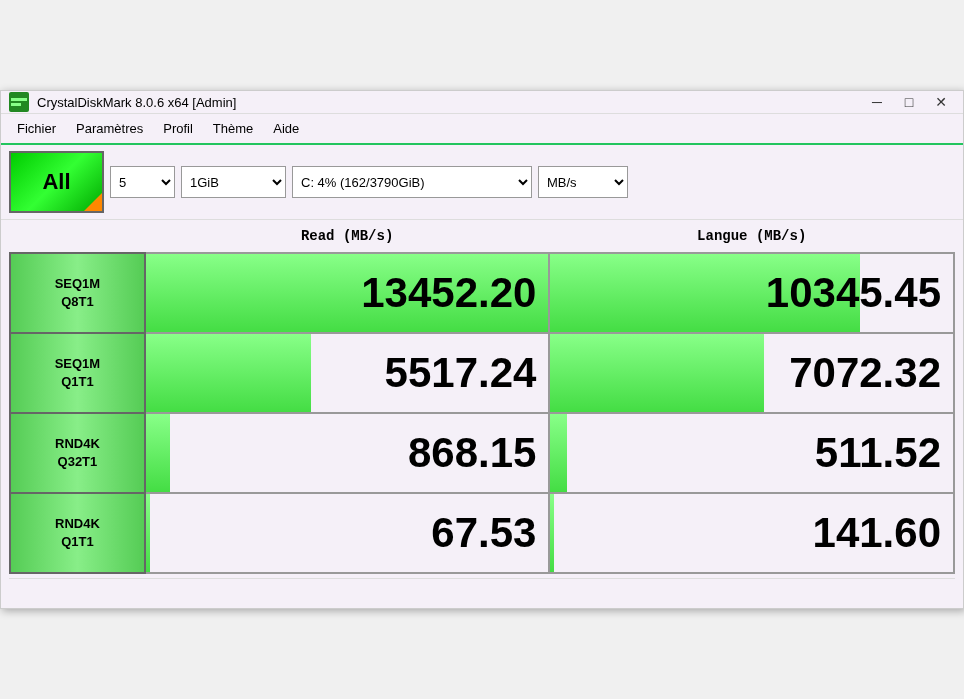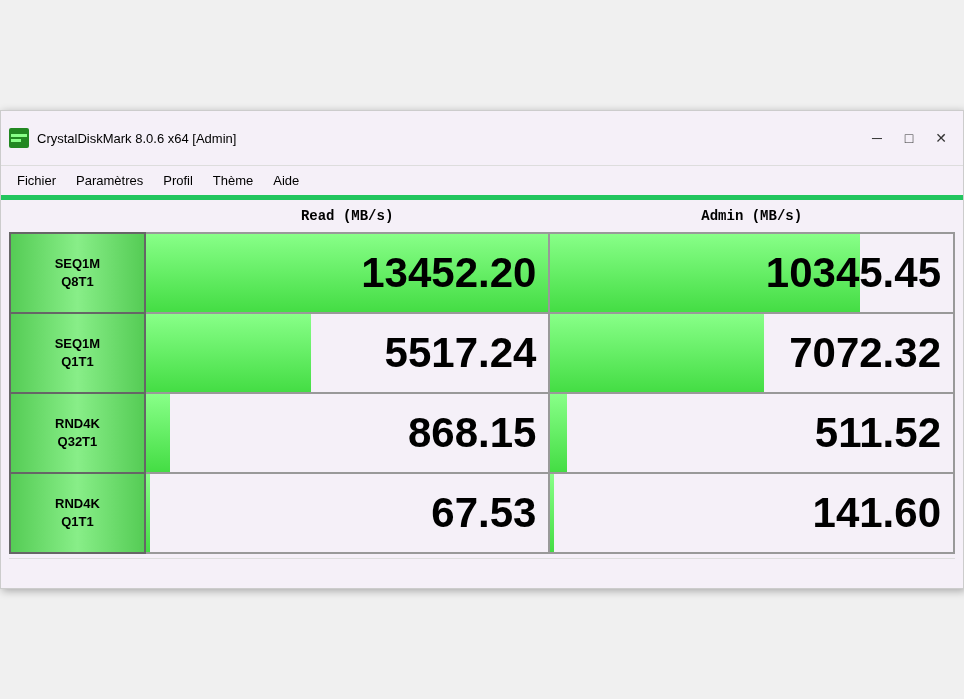--- a/index.html
+++ b/index.html
@@ -14,21 +14,21 @@
     .window {
       width: 964px;
       background: #f5f0f8;
       border: 1px solid #ccc;
       box-shadow: 2px 2px 8px rgba(0,0,0,0.3);
     }
     .title-bar {
       background: #f5f0f8;
       display: flex;
       align-items: center;
-      padding: 16px 8px;
+      padding: 0 8px;
       border-bottom: 1px solid #ddd;
       user-select: none;
     }
     .title-bar-icon {
       width: 20px;
       height: 20px;
       margin-right: 8px;
       flex-shrink: 0;
     }
     .title-bar-title {
@@ -48,21 +48,21 @@
       cursor: pointer;
       font-size: 14px;
       display: flex;
       align-items: center;
       justify-content: center;
       color: #333;
     }
     .menu-bar {
       display: flex;
       padding: 3px 6px;
-      border-bottom: 5px solid #22c55e;
+      border-bottom: 2px solid #22c55e;
       background: #f5f0f8;
     }
     .menu-item {
       padding: 4px 10px;
       font-size: 13px;
       cursor: pointer;
       color: #000;
     }
     .toolbar {
       display: flex;
@@ -199,28 +199,43 @@
   </div>
 
   <div class="menu-bar">
     <span class="menu-item">Fichier</span>
     <span class="menu-item">Paramètres</span>
     <span class="menu-item">Profil</span>
     <span class="menu-item">Thème</span>
     <span class="menu-item">Aide</span>
   </div>
 
+  <div class="toolbar">
+    <button class="all-button">All</button>
+    <select class="select-box select-count">
+      <option>5</option>
+    </select>
+    <select class="select-box select-size">
+      <option>1GiB</option>
+    </select>
+    <select class="select-box select-drive">
+      <option>C: 4% (162/3790GiB)</option>
+    </select>
+    <select class="select-box select-unit">
+      <option>MB/s</option>
+    </select>
+  </div>
 
   <div class="main-content">
     <table class="results-table">
       <thead>
         <tr>
           <th></th>
           <th>Read (MB/s)</th>
-          <th>Admin (MB/s)</th>
+          <th>Langue (MB/s)</th>
         </tr>
       </thead>
       <tbody id="results-tbody">
       <tr class="result-row">
             <td class="label-cell"><strong>SEQ1M</strong><br><strong>Q8T1</strong></td>
             <td class="value-cell">
       <div class="bar-bg bar-read-seq1m-q8t1" style="width:100%"></div>
       <div class="value-cell-inner">13452.20</div>
     </td>
             <td class="value-cell">

